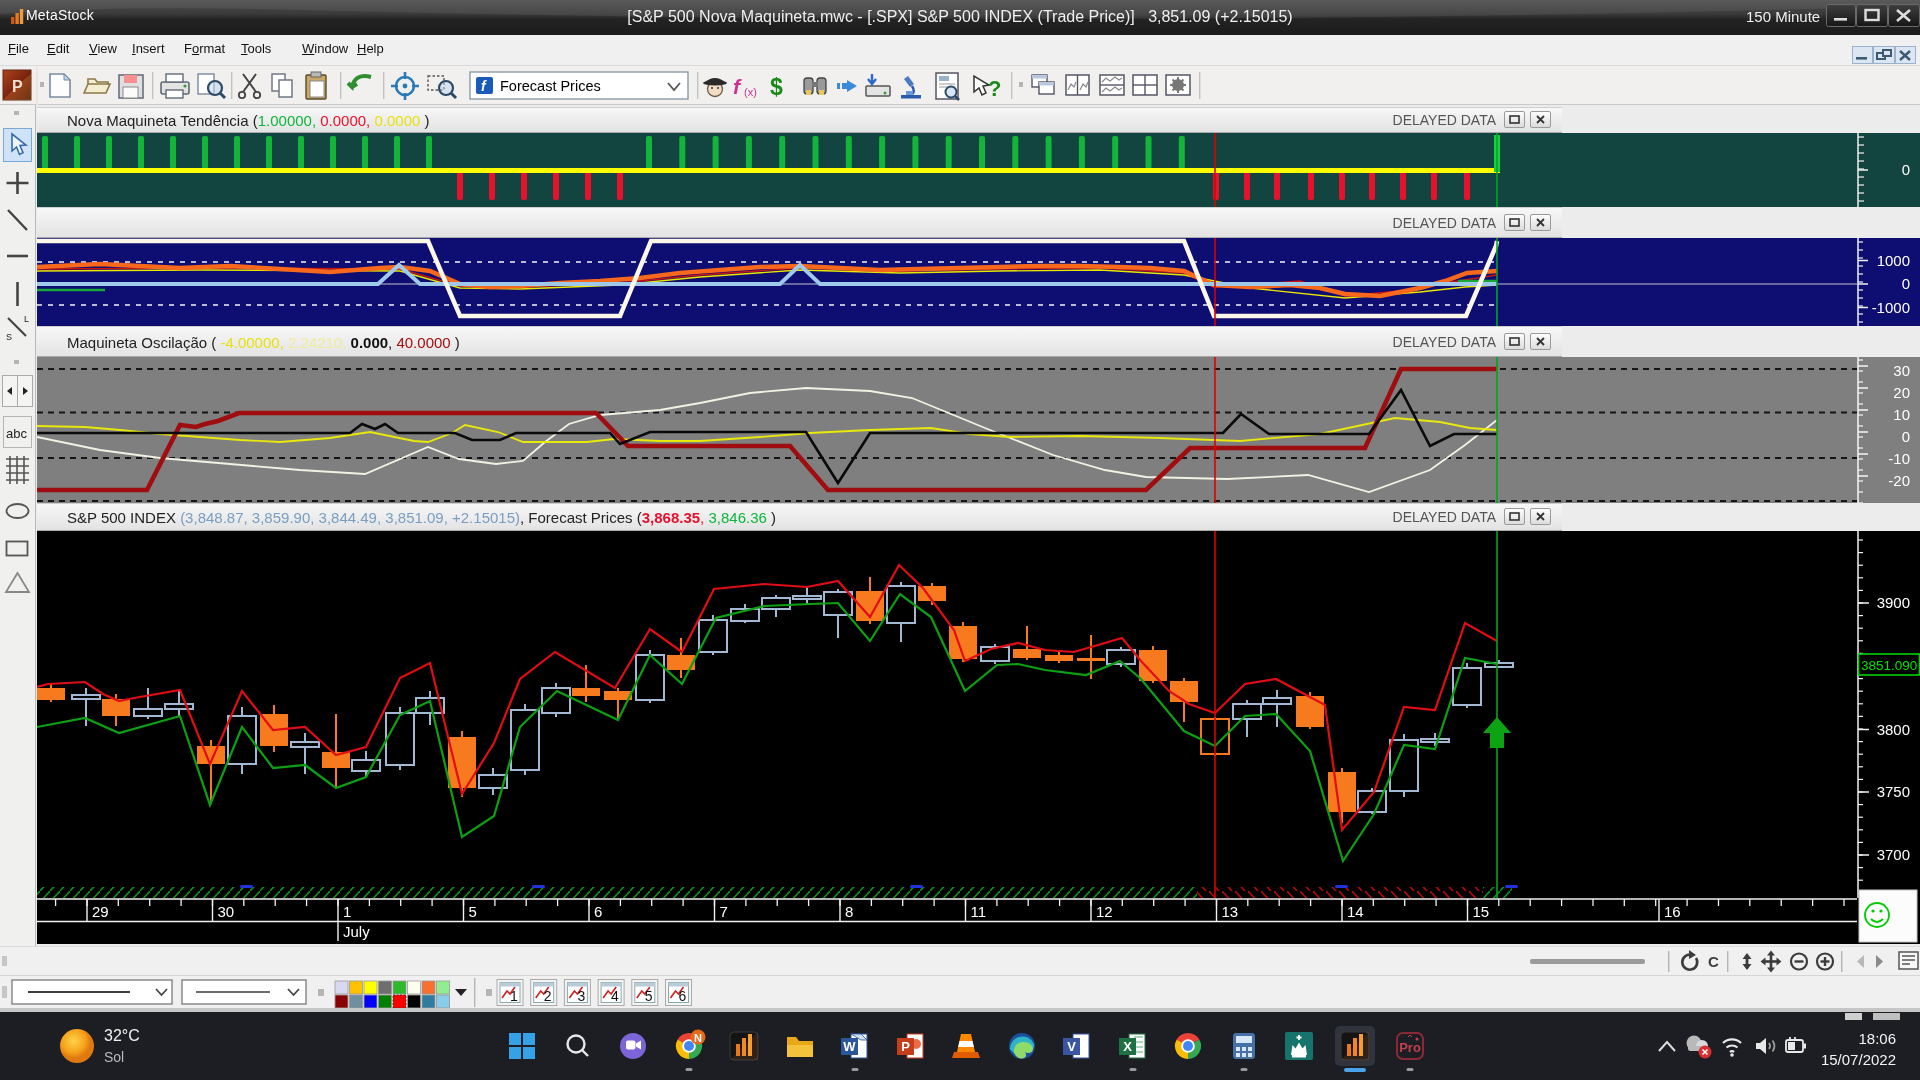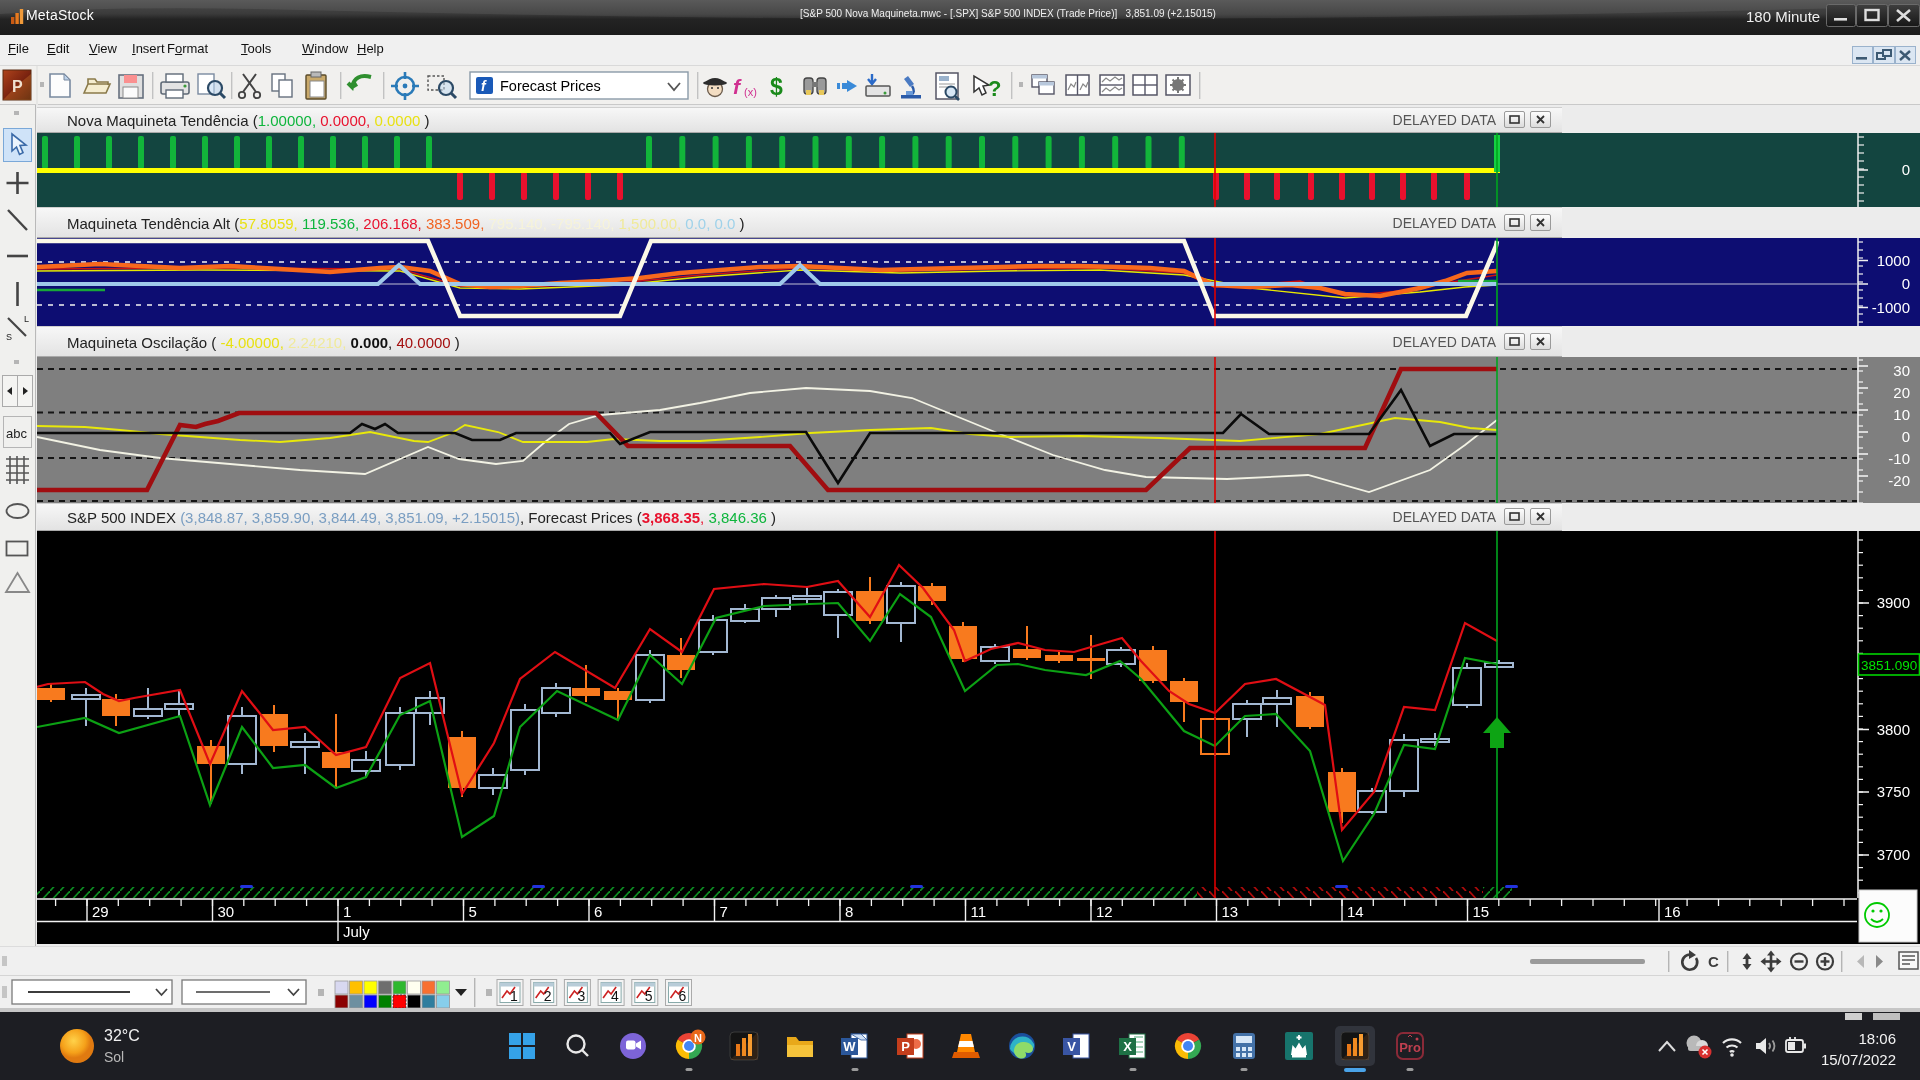--- a/index.html
+++ b/index.html
@@ -24,22 +24,22 @@
 <div id="titlebar">
  <svg class="abs" style="left:0;top:0" width="1920" height="35" viewBox="0 0 1920 35">
   <path d="M0,0 L1920,0 L1920,6 Q1100,30 300,10 Q120,5 0,14 Z" fill="rgba(255,255,255,0.07)"></path>
   <g>
    <rect x="11" y="17" width="3.4" height="7" fill="#c85a14"></rect>
    <rect x="15.4" y="13" width="3.4" height="11" fill="#e87a1e"></rect>
    <rect x="19.8" y="9" width="3.4" height="15" fill="#f09a3a"></rect>
   </g>
  </svg>
  <span class="abs" style="left:26px;top:7px;font-size:14px;color:#fdfdfd;font-weight:500;letter-spacing:0.2px">MetaStock</span>
- <span class="abs" style="left:50%;transform:translateX(-50%);margin-left:48px;top:8px;font-size:10px;color:#efefef;white-space:pre">[S&amp;P 500 Nova Maquineta.mwc - [.SPX] S&amp;P 500 INDEX (Trade Price)]   3,851.09 (+2.15015)</span>
- <span class="abs" style="left:1746px;top:8px;font-size:15px;color:#efefef;">180 Minute</span>
+ <span class="abs" style="left:50%;transform:translateX(-50%);top:8px;font-size:16px;color:#efefef;white-space:pre">[S&amp;P 500 Nova Maquineta.mwc - [.SPX] S&amp;P 500 INDEX (Trade Price)]   3,851.09 (+2.15015)</span>
+ <span class="abs" style="left:1746px;top:8px;font-size:15px;color:#efefef;">150 Minute</span>
  <svg class="abs" style="left:1826px;top:4px" width="94" height="24" viewBox="0 0 94 24">
   <rect x="0.5" y="0.5" width="29" height="22" rx="2" fill="url(#tb1)" stroke="#6a6a6a"></rect>
   <rect x="30.5" y="0.5" width="31" height="22" rx="2" fill="url(#tb1)" stroke="#6a6a6a"></rect>
   <rect x="62.5" y="0.5" width="31" height="22" rx="2" fill="url(#tb1)" stroke="#6a6a6a"></rect>
   <defs>
         <linearGradient id="tb1" x1="0" y1="0" x2="0" y2="1">
    <stop offset="0" stop-color="#3f3f3f"></stop>
           <stop offset="0.5" stop-color="#2a2a2a"></stop>
           <stop offset="1" stop-color="#171717"></stop>
         </linearGradient>
@@ -47,21 +47,21 @@
   <rect x="8" y="14" width="13" height="2.6" fill="#dedede"></rect>
   <rect x="39.5" y="6" width="13" height="10" fill="none" stroke="#dedede" stroke-width="2.4"></rect>
   <path d="M71,6 L84,17 M84,6 L71,17" stroke="#dedede" stroke-width="2.6"></path>
  </svg>
 </div>
 <div id="menubar">
     <span class="mi" style="left:8px"><u>F</u>ile</span>
     <span class="mi" style="left:47px"><u>E</u>dit</span>
     <span class="mi" style="left:89px"><u>V</u>iew</span>
     <span class="mi" style="left:132px"><u>I</u>nsert</span>
-    <span class="mi" style="left:167px">F<u>o</u>rmat</span>
+    <span class="mi" style="left:184px">F<u>o</u>rmat</span>
     <span class="mi" style="left:241px"><u>T</u>ools</span>
     <span class="mi" style="left:302px"><u>W</u>indow</span>
     <span class="mi" style="left:357px"><u>H</u>elp</span>
     <svg class="abs" style="left:1852px;top:11px" width="64" height="18" viewBox="0 0 64 18">
  <rect x="0.5" y="0.5" width="20" height="17" fill="#dbe6f2" stroke="#9ab2cc"></rect>
  <rect x="21.5" y="0.5" width="21" height="17" fill="#dbe6f2" stroke="#9ab2cc"></rect>
  <rect x="43.5" y="0.5" width="20" height="17" fill="#dbe6f2" stroke="#9ab2cc"></rect>
  <rect x="4" y="11" width="11" height="2.6" fill="#3d5a73"></rect>
  <rect x="25" y="7" width="8" height="6" fill="none" stroke="#3d5a73" stroke-width="2"></rect>
  <rect x="31" y="4" width="8" height="6" fill="#dbe6f2" stroke="#3d5a73" stroke-width="2"></rect>
@@ -204,21 +204,20 @@
     <span class="ptxt" style="top:4px">Nova Maquineta Tendência (<span class="g">1.00000,</span><span class="r"> 0.0000,</span><span class="y"> 0.0000</span> )</span>
     <span class="dd" style="top:4px">DELAYED DATA</span>
     <div class="pbtn" style="right:37px;top:3px"><svg width="19" height="15" viewBox="0 0 19 15">
         <rect x="5" y="4" width="9" height="7" fill="none" stroke="#333" stroke-width="1.6"></rect>
       </svg></div>
     <div class="pbtn" style="right:11px;top:3px"><svg width="19" height="15" viewBox="0 0 19 15">
         <path d="M6,4 l7,7 M13,4 l-7,7" stroke="#333" stroke-width="1.8"></path>
       </svg></div>
   </div>
 <div class="ptitle" style="top:207px;height:31px;">
-    <span class="ptxt" style="top:7px">Maquineta Tendência Alt (<span class="y">57.8059,</span><span class="g"> 119.536,</span><span class="r"> 206.168,</span><span class="o"> 383.509,</span><span class="cw"> 795.140,</span><span class="cw"> -795.140,</span><span class="py"> 1,500.00,</span><span class="lb"> 0.0,</span><span class="lb"> 0.0</span> )</span>
     <span class="dd" style="top:7px">DELAYED DATA</span>
     <div class="pbtn" style="right:37px;top:6px"><svg width="19" height="15" viewBox="0 0 19 15">
         <rect x="5" y="4" width="9" height="7" fill="none" stroke="#333" stroke-width="1.6"></rect>
       </svg></div>
     <div class="pbtn" style="right:11px;top:6px"><svg width="19" height="15" viewBox="0 0 19 15">
         <path d="M6,4 l7,7 M13,4 l-7,7" stroke="#333" stroke-width="1.8"></path>
       </svg></div>
   </div>
 <div class="ptitle" style="top:326px;height:31px;">
     <span class="ptxt" style="top:7px">Maquineta Oscilação (<span class="y"> -4.00000,</span><span class="py"> 2.24210,</span><span class="bk"> <b>0.000</b>,</span><span class="dr"> 40.0000</span> )</span>

